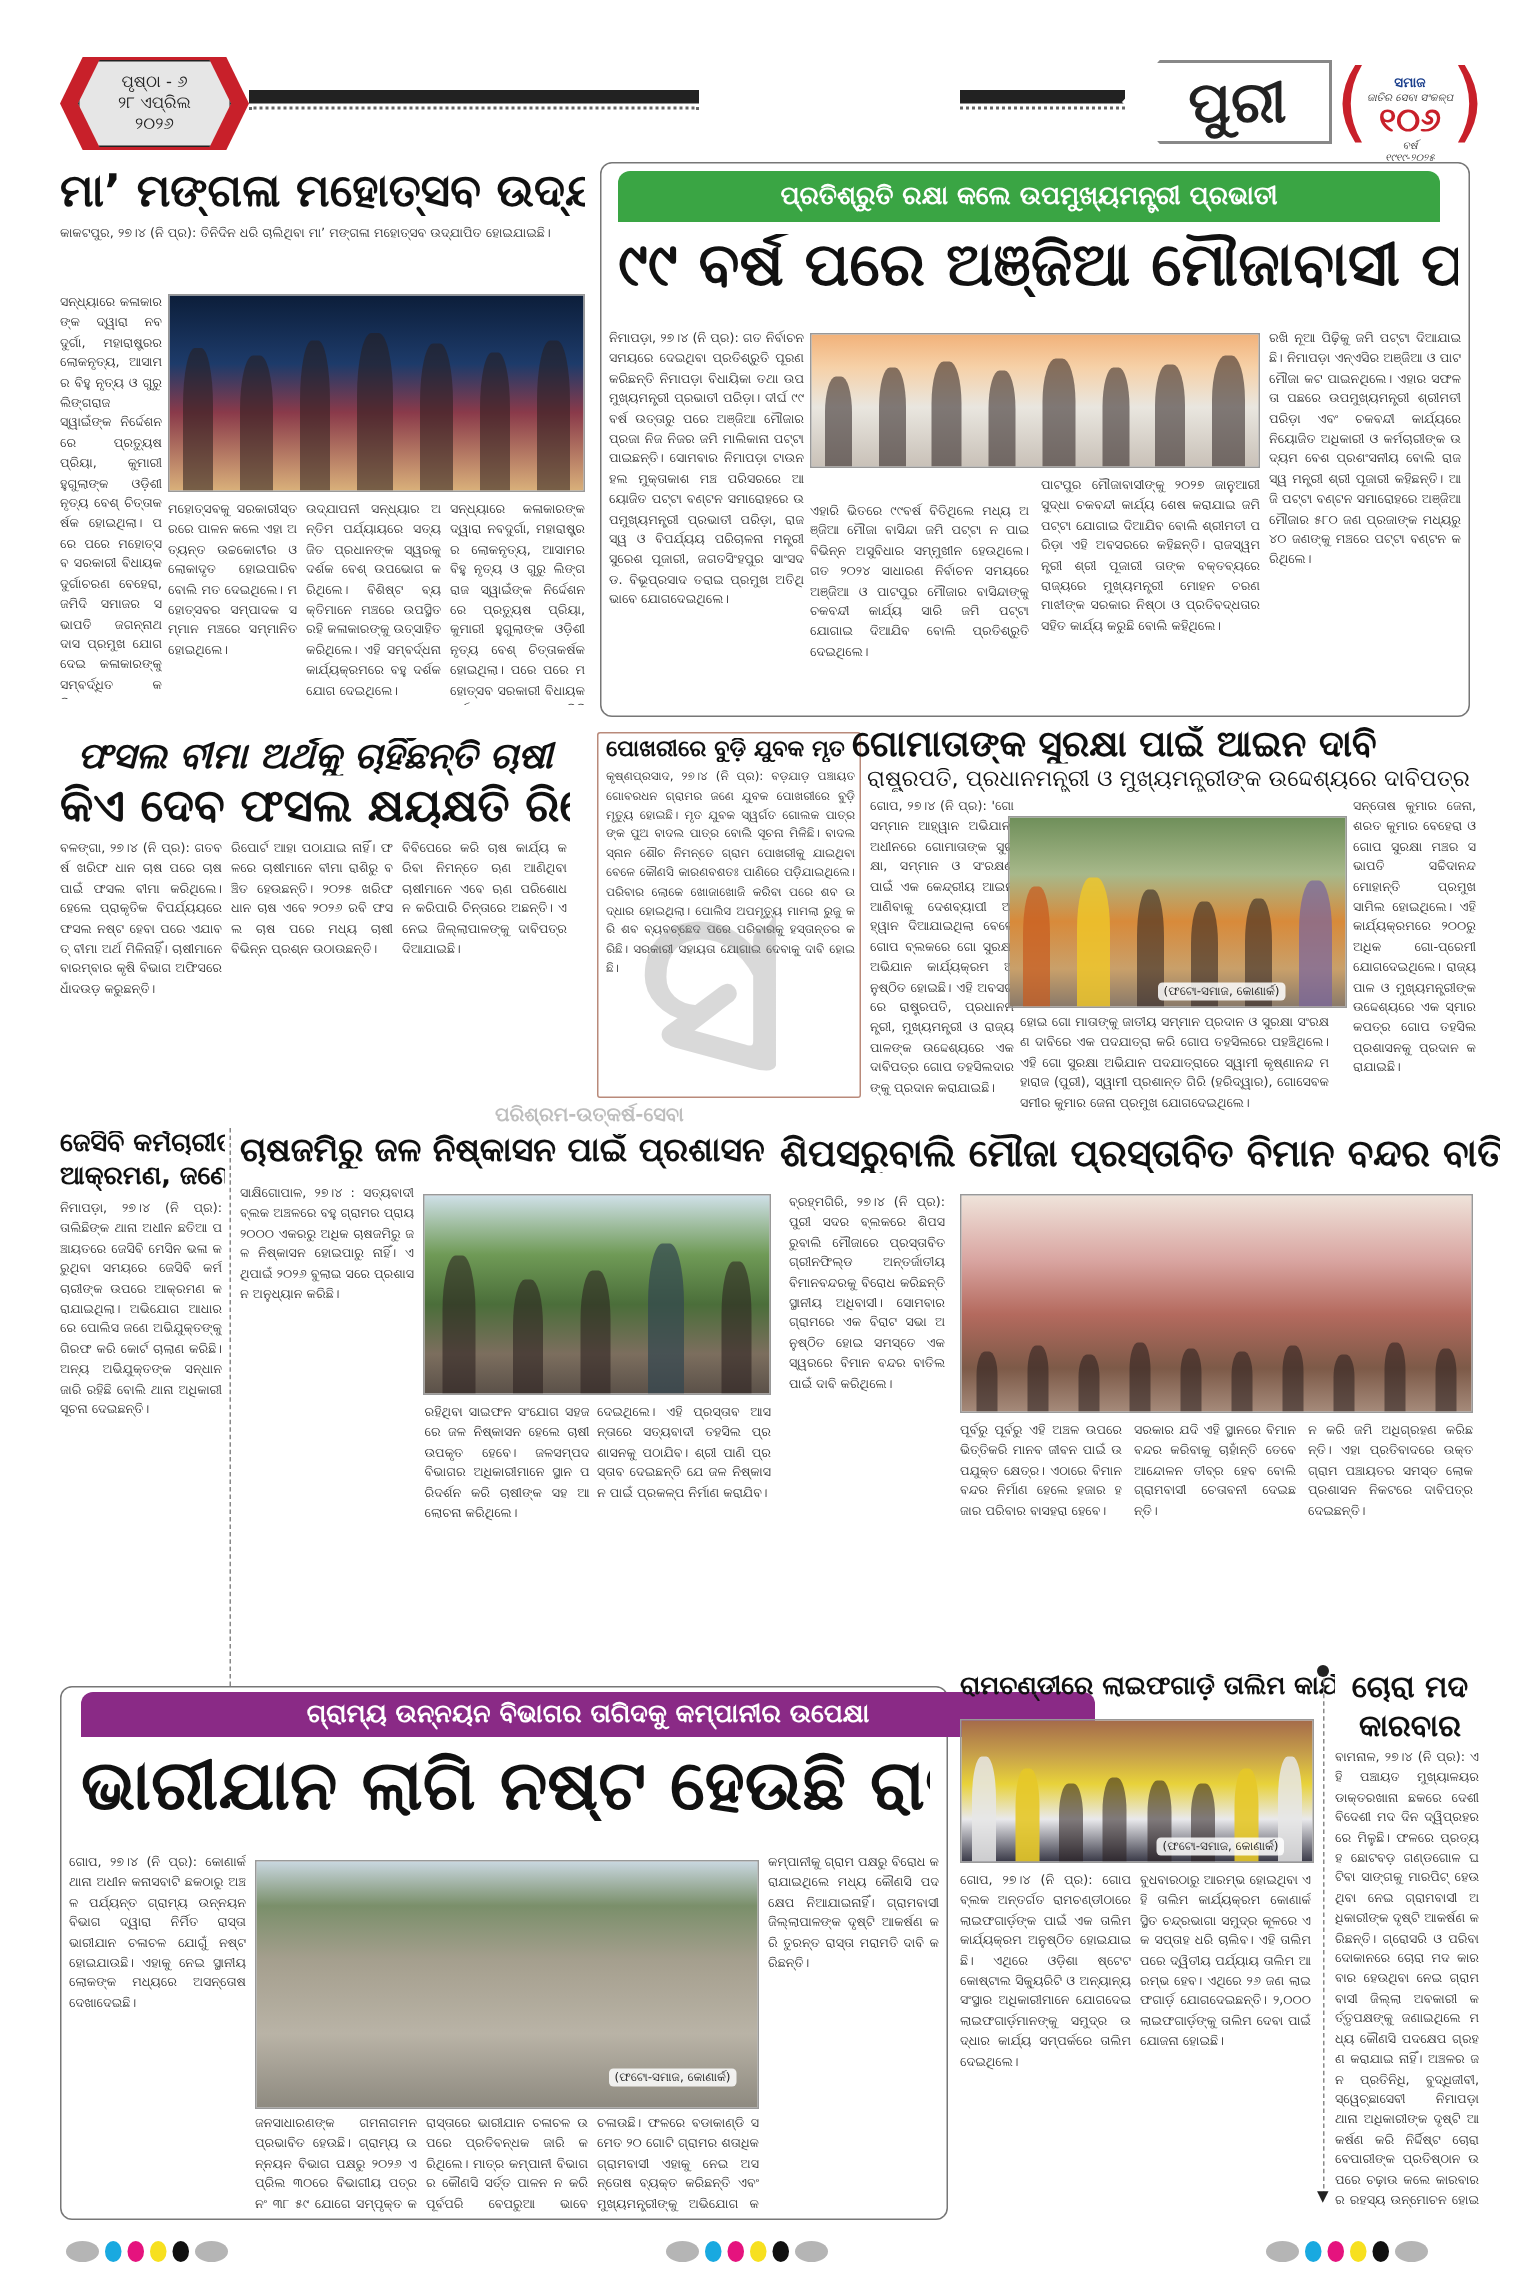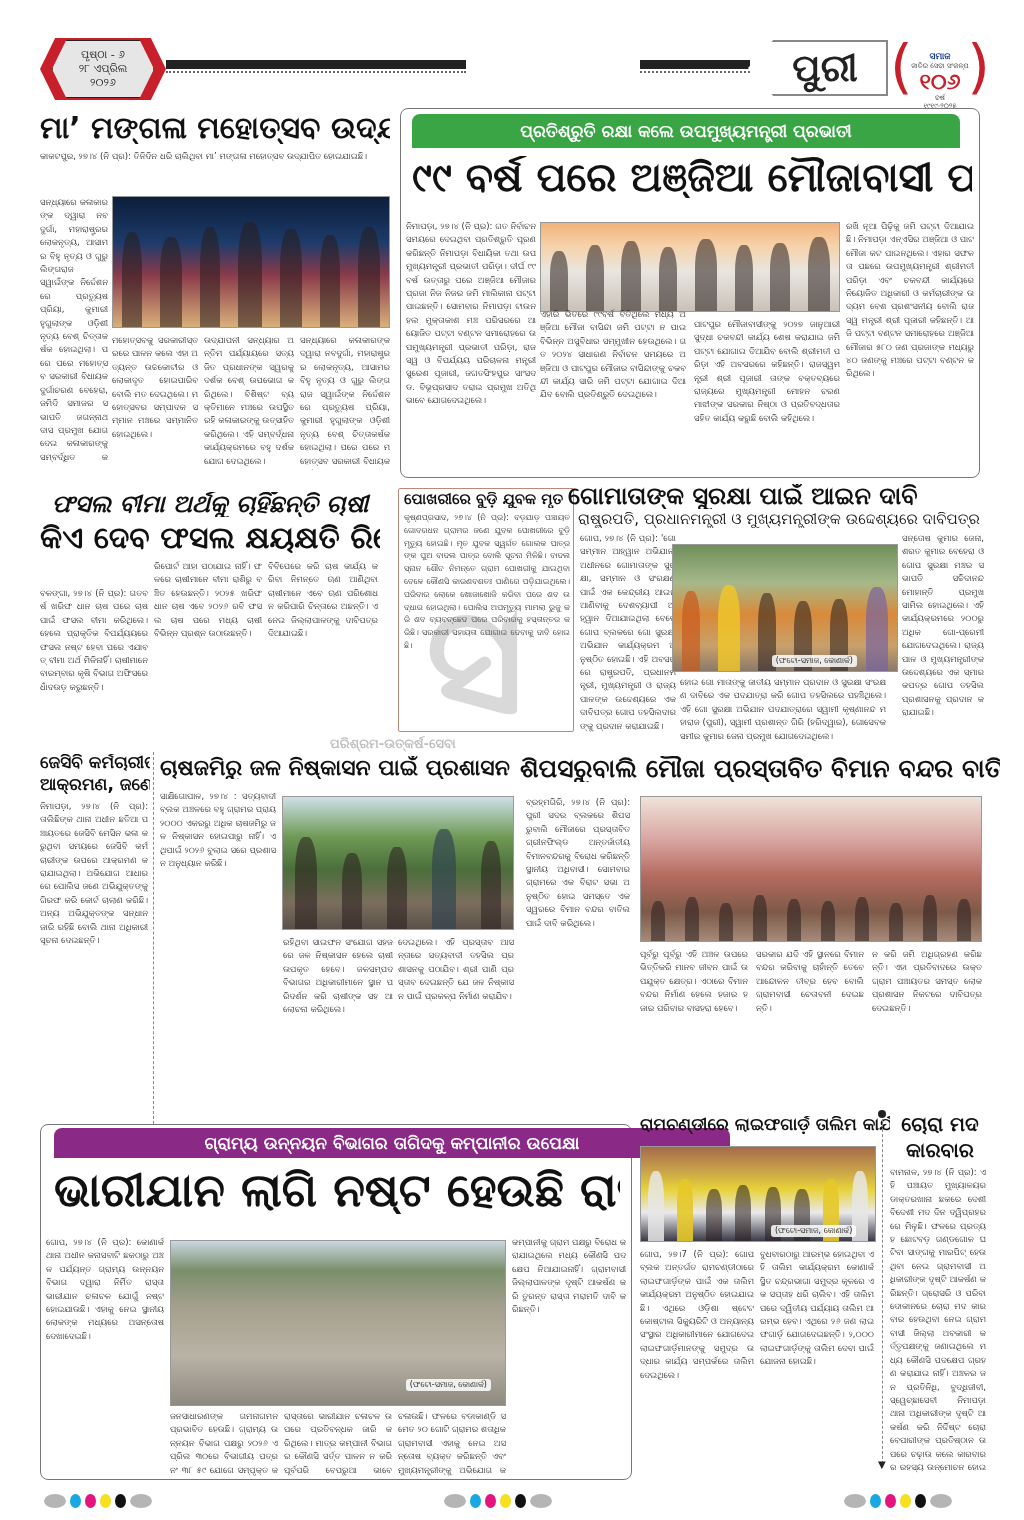--- a/index.html
+++ b/index.html
@@ -19,21 +19,21 @@
   .mast-bar { left: 166px; top: 60px; width: 300px; height: 9px; background: #222; }
   .mast-dots { left: 166px; top: 71px; width: 300px; height: 3px; border-top: 2px dotted #666; }
   .mast-bar2 { left: 640px; top: 60px; width: 110px; height: 9px; background: #222; }
   .mast-dots2 { left: 640px; top: 71px; width: 110px; height: 3px; border-top: 2px dotted #666; }
   .region-tab { left: 748px; top: 40px; width: 140px; height: 56px; background: #fff; border: 2px solid #888; border-left: none; clip-path: polygon(18% 0, 100% 0, 100% 100%, 18% 100%, 0 50%); display: flex; align-items: center; justify-content: center; }
   .region-tab span { font-size: 38px; font-weight: bold; color: #222; padding-left: 16px; }
   .brand-logo { left: 890px; top: 38px; width: 100px; height: 62px; display: flex; flex-direction: column; align-items: center; justify-content: center; }
   .brand-logo .brk { position: absolute; top: 0; font-size: 58px; color: #c8202a; line-height: 58px; font-weight: normal; }
   .brand-logo .name { font-size: 9px; color: #1b3f8c; font-weight: bold; margin-top: 22px; }
   .brand-logo .num { font-size: 22px; color: #c8202a; font-weight: bold; line-height: 24px; }
-  .brand-logo .yrs { font-size: 7px; color: #333; }
+  .brand-logo .yrs { font-size: 7px; color: #333; font-style: italic; }
 
   
   .box { position: absolute; border: 1.5px solid #777; border-radius: 8px; background: #fff; }
   .kicker { position: absolute; color: #fff; font-weight: bold; font-size: 17px; display: flex; align-items: center; justify-content: center; border-radius: 8px 8px 0 0; }
 
   
   .reg { position: absolute; display: flex; align-items: center; gap: 4px; }
   .reg .oval { width: 22px; height: 14px; border-radius: 50%; background: #b5b5b5; }
   .reg .dot { width: 11px; height: 14px; border-radius: 50%; }
 
@@ -108,27 +108,27 @@
     <div class="fig" style="width:18px;height:60px;"></div>
       <div class="fig" style="width:18px;height:66px;"></div>
     <div class="fig" style="width:20px;height:70px;"></div>
       <div class="fig" style="width:18px;height:64px;"></div>
     <div class="fig" style="width:22px;height:72px;"></div>
       <div class="fig" style="width:18px;height:66px;"></div>
     <div class="fig" style="width:20px;height:68px;"></div>
       <div class="fig" style="width:22px;height:74px;"></div>
   </div>
 </div>
-<div class="col body-text" style="left:540px; top:308px; width:146px; height:154px;">ଏହାରି ଭିତରେ ୯୯ବର୍ଷ ବିତିଥିଲେ ମଧ୍ୟ ଅଞ୍ଜିଆ ମୌଜା ବାସିନ୍ଦା ଜମି ପଟ୍ଟା ନ ପାଇ ବିଭିନ୍ନ ଅସୁବିଧାର ସମ୍ମୁଖୀନ ହେଉଥିଲେ। ଗତ ୨୦୨୪ ସାଧାରଣ ନିର୍ବାଚନ ସମୟରେ ଅଞ୍ଜିଆ ଓ ପାଟପୁର ମୌଜାର ବାସିନ୍ଦାଙ୍କୁ ଚକବନ୍ଦୀ କାର୍ଯ୍ୟ ସାରି ଜମି ପଟ୍ଟା ଯୋଗାଇ ଦିଆଯିବ ବୋଲି ପ୍ରତିଶ୍ରୁତି ଦେଇଥିଲେ।</div>
+<div class="col body-text" style="left:540px; top:335px; width:146px; height:154px;font-family:Liberation Mono, monospace;">ଏହାରି ଭିତରେ ୯୯ବର୍ଷ ବିତିଥିଲେ ମଧ୍ୟ ଅଞ୍ଜିଆ ମୌଜା ବାସିନ୍ଦା ଜମି ପଟ୍ଟା ନ ପାଇ ବିଭିନ୍ନ ଅସୁବିଧାର ସମ୍ମୁଖୀନ ହେଉଥିଲେ। ଗତ ୨୦୨୪ ସାଧାରଣ ନିର୍ବାଚନ ସମୟରେ ଅଞ୍ଜିଆ ଓ ପାଟପୁର ମୌଜାର ବାସିନ୍ଦାଙ୍କୁ ଚକବନ୍ଦୀ କାର୍ଯ୍ୟ ସାରି ଜମି ପଟ୍ଟା ଯୋଗାଇ ଦିଆଯିବ ବୋଲି ପ୍ରତିଶ୍ରୁତି ଦେଇଥିଲେ।</div>
 <div class="col body-text" style="left:694px; top:318px; width:146px; height:154px;">ପାଟପୁର ମୌଜାବାସୀଙ୍କୁ ୨୦୨୭ ଜାନୁଆରୀ ସୁଦ୍ଧା ଚକବନ୍ଦୀ କାର୍ଯ୍ୟ ଶେଷ କରାଯାଇ ଜମି ପଟ୍ଟା ଯୋଗାଇ ଦିଆଯିବ ବୋଲି ଶ୍ରୀମତୀ ପରିଡ଼ା ଏହି ଅବସରରେ କହିଛନ୍ତି। ରାଜସ୍ୱମନ୍ତ୍ରୀ ଶ୍ରୀ ପୂଜାରୀ ତାଙ୍କ ବକ୍ତବ୍ୟରେ ରାଜ୍ୟରେ ମୁଖ୍ୟମନ୍ତ୍ରୀ ମୋହନ ଚରଣ ମାଝୀଙ୍କ ସରକାର ନିଷ୍ଠା ଓ ପ୍ରତିବଦ୍ଧତାର ସହିତ କାର୍ଯ୍ୟ କରୁଛି ବୋଲି କହିଥିଲେ।</div>
 <div class="col body-text" style="left:846px; top:220px; width:128px; height:252px;">ରଖି ନୂଆ ପିଢ଼ିକୁ ଜମି ପଟ୍ଟା ଦିଆଯାଇଛି। ନିମାପଡ଼ା ଏନ୍‌ଏସିର ଅଞ୍ଜିଆ ଓ ପାଟମୌଜା କଟ ପାଇନଥିଲେ। ଏହାର ସଫଳତା ପଛରେ ଉପମୁଖ୍ୟମନ୍ତ୍ରୀ ଶ୍ରୀମତୀ ପରିଡ଼ା ଏବଂ ଚକବନ୍ଦୀ କାର୍ଯ୍ୟରେ ନିୟୋଜିତ ଅଧିକାରୀ ଓ କର୍ମଚାରୀଙ୍କ ଉଦ୍ୟମ ବେଶ ପ୍ରଶଂସନୀୟ ବୋଲି ରାଜସ୍ୱ ମନ୍ତ୍ରୀ ଶ୍ରୀ ପୂଜାରୀ କହିଛନ୍ତି। ଆଜି ପଟ୍ଟା ବଣ୍ଟନ ସମାରୋହରେ ଅଞ୍ଜିଆ ମୌଜାର ୫୮୦ ଜଣ ପ୍ରଜାଙ୍କ ମଧ୍ୟରୁ ୪୦ ଜଣଙ୍କୁ ମଞ୍ଚରେ ପଟ୍ଟା ବଣ୍ଟନ କରିଥିଲେ।</div>
 
 <div class="hl abs" style="left:40px; top:492px; font-size:24px; width:340px; text-align:center;font-style:italic;">ଫସଲ ବୀମା ଅର୍ଥକୁ ଚାହିଁଛନ୍ତି ଚାଷୀ</div>
 <div class="hl abs" style="left:40px; top:522px; font-size:30px; width:340px; text-align:center;">କିଏ ଦେବ ଫସଲ କ୍ଷୟକ୍ଷତି ରିପୋର୍ଟ ?</div>
-<div class="col body-text" style="left:40px; top:587px; width:108px; height:186px;">ବଳଙ୍ଗା, ୨୭।୪ (ନି ପ୍ର): ଗତବର୍ଷ ଖରିଫ ଧାନ ଚାଷ ପରେ ଚାଷ ପାଇଁ ଫସଲ ବୀମା କରିଥିଲେ। ହେଲେ ପ୍ରାକୃତିକ ବିପର୍ଯ୍ୟୟରେ ଫସଲ ନଷ୍ଟ ହେବା ପରେ ଏଯାବତ୍ ବୀମା ଅର୍ଥ ମିଳିନାହିଁ। ଚାଷୀମାନେ ବାରମ୍ବାର କୃଷି ବିଭାଗ ଅଫିସରେ ଧାଁଦଉଡ଼ କରୁଛନ୍ତି।</div>
+<div class="col body-text" style="left:40px; top:560px; width:108px; height:186px;">ବଳଙ୍ଗା, ୨୭।୪ (ନି ପ୍ର): ଗତବର୍ଷ ଖରିଫ ଧାନ ଚାଷ ପରେ ଚାଷ ପାଇଁ ଫସଲ ବୀମା କରିଥିଲେ। ହେଲେ ପ୍ରାକୃତିକ ବିପର୍ଯ୍ୟୟରେ ଫସଲ ନଷ୍ଟ ହେବା ପରେ ଏଯାବତ୍ ବୀମା ଅର୍ଥ ମିଳିନାହିଁ। ଚାଷୀମାନେ ବାରମ୍ବାର କୃଷି ବିଭାଗ ଅଫିସରେ ଧାଁଦଉଡ଼ କରୁଛନ୍ତି।</div>
 <div class="col body-text" style="left:154px; top:560px; width:108px; height:186px;">ରିପୋର୍ଟ ଆହା ପଠାଯାଇ ନାହିଁ। ଫଳରେ ଚାଷୀମାନେ ବୀମା ରାଶିରୁ ବଞ୍ଚିତ ହେଉଛନ୍ତି। ୨୦୨୫ ଖରିଫ ଧାନ ଚାଷ ଏବେ ୨୦୨୬ ରବି ଫସଲ ଚାଷ ପରେ ମଧ୍ୟ ଚାଷୀ ବିଭିନ୍ନ ପ୍ରଶ୍ନ ଉଠାଉଛନ୍ତି।</div>
 <div class="col body-text" style="left:268px; top:560px; width:110px; height:186px;">ବିବିପେରେ କରି ଚାଷ କାର୍ଯ୍ୟ କରିବା ନିମନ୍ତେ ଋଣ ଆଣିଥିବା ଚାଷୀମାନେ ଏବେ ଋଣ ପରିଶୋଧ ନ କରିପାରି ଚିନ୍ତାରେ ଅଛନ୍ତି। ଏ ନେଇ ଜିଲ୍ଲାପାଳଙ୍କୁ ଦାବିପତ୍ର ଦିଆଯାଇଛି।</div>
 
 <div class="box" style="left:398px; top:488px; width:176px; height:244px; border-color:#b98a7a; border-radius:2px;"></div>
 <div class="hl abs" style="left:404px; top:492px; font-size:15px; width:166px;">ପୋଖରୀରେ ବୁଡ଼ି ଯୁବକ ମୃତ</div>
 <div class="col body-text" style="left:404px; top:512px; width:166px; height:216px; font-size:8px; line-height:12.8px;">କୃଷ୍ଣପ୍ରସାଦ, ୨୭।୪ (ନି ପ୍ର): ବଡ଼ଯାଡ଼ ପଞ୍ଚାୟତ ଗୋବରଧନ ଗ୍ରାମର ଜଣେ ଯୁବକ ପୋଖରୀରେ ବୁଡ଼ି ମୃତ୍ୟୁ ହୋଇଛି। ମୃତ ଯୁବକ ସ୍ୱର୍ଗତ ଗୋଲକ ପାତ୍ରଙ୍କ ପୁଅ ବାଦଲ ପାତ୍ର ବୋଲି ସୂଚନା ମିଳିଛି। ବାଦଲ ସ୍ନାନ ଶୌଚ ନିମନ୍ତେ ଗ୍ରାମ ପୋଖରୀକୁ ଯାଇଥିବା ବେଳେ କୌଣସି କାରଣବଶତଃ ପାଣିରେ ପଡ଼ିଯାଇଥିଲେ। ପରିବାର ଲୋକେ ଖୋଜାଖୋଜି କରିବା ପରେ ଶବ ଉଦ୍ଧାର ହୋଇଥିଲା। ପୋଲିସ ଅପମୃତ୍ୟୁ ମାମଲା ରୁଜୁ କରି ଶବ ବ୍ୟବଚ୍ଛେଦ ପରେ ପରିବାରକୁ ହସ୍ତାନ୍ତର କରିଛି। ସରକାରୀ ସହାୟତା ଯୋଗାଇ ଦେବାକୁ ଦାବି ହୋଇଛି।</div>
 
 <div class="hl abs" style="left:568px; top:484px; font-size:24px; width:440px;">ଗୋମାତାଙ୍କ ସୁରକ୍ଷା ପାଇଁ ଆଇନ ଦାବି</div>
 <div class="hl abs" style="left:578px; top:512px; font-size:15px; width:430px; font-weight:normal;">ରାଷ୍ଟ୍ରପତି, ପ୍ରଧାନମନ୍ତ୍ରୀ ଓ ମୁଖ୍ୟମନ୍ତ୍ରୀଙ୍କ ଉଦ୍ଦେଶ୍ୟରେ ଦାବିପତ୍ର</div>
 <div class="col body-text" style="left:580px; top:532px; width:96px; height:212px;">ଗୋପ, ୨୭।୪ (ନି ପ୍ର): 'ଗୋ ସମ୍ମାନ ଆହ୍ୱାନ ଅଭିଯାନ' ଅଧୀନରେ ଗୋମାତାଙ୍କ ସୁରକ୍ଷା, ସମ୍ମାନ ଓ ସଂରକ୍ଷଣ ପାଇଁ ଏକ କେନ୍ଦ୍ରୀୟ ଆଇନ ଆଣିବାକୁ ଦେଶବ୍ୟାପୀ ଆହ୍ୱାନ ଦିଆଯାଇଥିଲା ବେଳେ ଗୋପ ବ୍ଲକରେ ଗୋ ସୁରକ୍ଷା ଅଭିଯାନ କାର୍ଯ୍ୟକ୍ରମ ଅନୁଷ୍ଠିତ ହୋଇଛି। ଏହି ଅବସରରେ ରାଷ୍ଟ୍ରପତି, ପ୍ରଧାନମନ୍ତ୍ରୀ, ମୁଖ୍ୟମନ୍ତ୍ରୀ ଓ ରାଜ୍ୟପାଳଙ୍କ ଉଦ୍ଦେଶ୍ୟରେ ଏକ ଦାବିପତ୍ର ଗୋପ ତହସିଲଦାରଙ୍କୁ ପ୍ରଦାନ କରାଯାଇଛି।</div>
@@ -209,21 +209,21 @@
       <div class="fig" style="width:16px;height:62px;background:rgba(230,200,40,0.9);"></div>
     <div class="fig" style="width:16px;height:52px;"></div>
       <div class="fig" style="width:16px;height:56px;"></div>
     <div class="fig" style="width:16px;height:54px;"></div>
       <div class="fig" style="width:16px;height:52px;"></div>
     <div class="fig" style="width:16px;height:62px;background:rgba(230,200,40,0.9);"></div>
       <div class="fig" style="width:16px;height:70px;background:rgba(230,230,230,0.85);"></div>
   </div>
   <div class="caption" style="left:130px; bottom:4px;">(ଫଟୋ-ସମାଜ, କୋଣାର୍କ)</div>
 </div>
-<div class="col body-text" style="left:640px; top:1248px; width:114px; height:224px;">ଗୋପ, ୨୭।7 (ନି ପ୍ର): ଗୋପ ବ୍ଲକ ଅନ୍ତର୍ଗତ ରାମଚଣ୍ଡୀଠାରେ ଲାଇଫଗାର୍ଡ଼ଙ୍କ ପାଇଁ ଏକ ତାଲିମ କାର୍ଯ୍ୟକ୍ରମ ଅନୁଷ୍ଠିତ ହୋଇଯାଇଛି। ଏଥିରେ ଓଡ଼ିଶା ଷ୍ଟେଟ କୋଷ୍ଟାଲ ସିକ୍ୟୁରିଟି ଓ ଅନ୍ୟାନ୍ୟ ସଂସ୍ଥାର ଅଧିକାରୀମାନେ ଯୋଗଦେଇ ଲାଇଫଗାର୍ଡ଼ମାନଙ୍କୁ ସମୁଦ୍ର ଉଦ୍ଧାର କାର୍ଯ୍ୟ ସମ୍ପର୍କରେ ତାଲିମ ଦେଇଥିଲେ।</div>
+<div class="col body-text" style="left:640px; top:1248px; width:114px; height:224px;">ଗୋପ, ୨୭।୪ (ନି ପ୍ର): ଗୋପ ବ୍ଲକ ଅନ୍ତର୍ଗତ ରାମଚଣ୍ଡୀଠାରେ ଲାଇଫଗାର୍ଡ଼ଙ୍କ ପାଇଁ ଏକ ତାଲିମ କାର୍ଯ୍ୟକ୍ରମ ଅନୁଷ୍ଠିତ ହୋଇଯାଇଛି। ଏଥିରେ ଓଡ଼ିଶା ଷ୍ଟେଟ କୋଷ୍ଟାଲ ସିକ୍ୟୁରିଟି ଓ ଅନ୍ୟାନ୍ୟ ସଂସ୍ଥାର ଅଧିକାରୀମାନେ ଯୋଗଦେଇ ଲାଇଫଗାର୍ଡ଼ମାନଙ୍କୁ ସମୁଦ୍ର ଉଦ୍ଧାର କାର୍ଯ୍ୟ ସମ୍ପର୍କରେ ତାଲିମ ଦେଇଥିଲେ।</div>
 <div class="col body-text" style="left:760px; top:1248px; width:114px; height:224px;">ବୁଧବାରଠାରୁ ଆରମ୍ଭ ହୋଇଥିବା ଏହି ତାଲିମ କାର୍ଯ୍ୟକ୍ରମ କୋଣାର୍କ ସ୍ଥିତ ଚନ୍ଦ୍ରଭାଗା ସମୁଦ୍ର କୂଳରେ ଏକ ସପ୍ତାହ ଧରି ଚାଲିବ। ଏହି ତାଲିମ ପରେ ଦ୍ୱିତୀୟ ପର୍ଯ୍ୟାୟ ତାଲିମ ଆରମ୍ଭ ହେବ। ଏଥିରେ ୨୬ ଜଣ ଲାଇଫଗାର୍ଡ଼ ଯୋଗଦେଇଛନ୍ତି। ୨,୦୦୦ ଲାଇଫଗାର୍ଡ଼ଙ୍କୁ ତାଲିମ ଦେବା ପାଇଁ ଯୋଜନା ହୋଇଛି।</div>
 <div class="rule-v" style="left:882px; top:1114px; height:350px;"></div>
 <div class="abs" style="left:878px; top:1110px; width:8px; height:8px; border-radius:50%; background:#222;"></div>
 <div class="abs" style="left:878px; top:1460px; font-size:10px; line-height:10px; color:#222;">▼</div>
 
 <div class="hl abs" style="left:890px; top:1114px; font-size:20px; width:100px; text-align:center;">ଚୋରା ମଦ</div>
 <div class="hl abs" style="left:890px; top:1140px; font-size:20px; width:100px; text-align:center;">କାରବାର</div>
 <div class="col body-text" style="left:890px; top:1166px; width:96px; height:308px;">ବାମନାଳ, ୨୭।୪ (ନି ପ୍ର): ଏହି ପଞ୍ଚାୟତ ମୁଖ୍ୟାଳୟର ଡାକ୍ତରଖାନା ଛକରେ ଦେଶୀ ବିଦେଶୀ ମଦ ଦିନ ଦ୍ୱିପ୍ରହରରେ ମିଳୁଛି। ଫଳରେ ପ୍ରତ୍ୟହ ଛୋଟବଡ଼ ଗଣ୍ଡଗୋଳ ଘଟିବା ସାଙ୍ଗକୁ ମାରପିଟ୍ ହେଉଥିବା ନେଇ ଗ୍ରାମବାସୀ ଅଧିକାରୀଙ୍କ ଦୃଷ୍ଟି ଆକର୍ଷଣ କରିଛନ୍ତି। ଗ୍ରୋସରି ଓ ପରିବା ଦୋକାନରେ ଚୋରା ମଦ କାରବାର ହେଉଥିବା ନେଇ ଗ୍ରାମବାସୀ ଜିଲ୍ଲା ଅବକାରୀ କର୍ତ୍ତୃପକ୍ଷଙ୍କୁ ଜଣାଇଥିଲେ ମଧ୍ୟ କୌଣସି ପଦକ୍ଷେପ ଗ୍ରହଣ କରାଯାଇ ନାହିଁ। ଅଞ୍ଚଳର ଜନ ପ୍ରତିନିଧି, ବୁଦ୍ଧିଜୀବୀ, ସ୍ୱେଚ୍ଛାସେବୀ ନିମାପଡ଼ା ଥାନା ଅଧିକାରୀଙ୍କ ଦୃଷ୍ଟି ଆକର୍ଷଣ କରି ନିର୍ଦ୍ଦିଷ୍ଟ ଚୋରା ବେପାରୀଙ୍କ ପ୍ରତିଷ୍ଠାନ ଉପରେ ଚଢ଼ାଉ କଲେ କାରବାରର ରହସ୍ୟ ଉନ୍ମୋଚନ ହୋଇପାରିବ ବୋଲି ମତବ୍ୟକ୍ତ କରିଛନ୍ତି।</div>
 
 <div class="reg" style="left:44px; top:1494px;">

